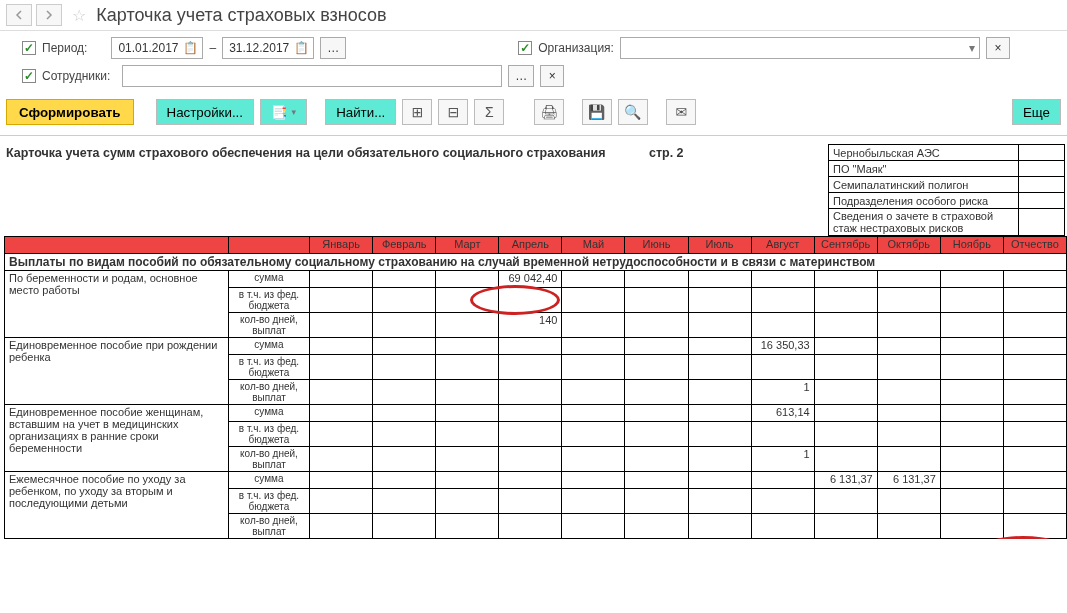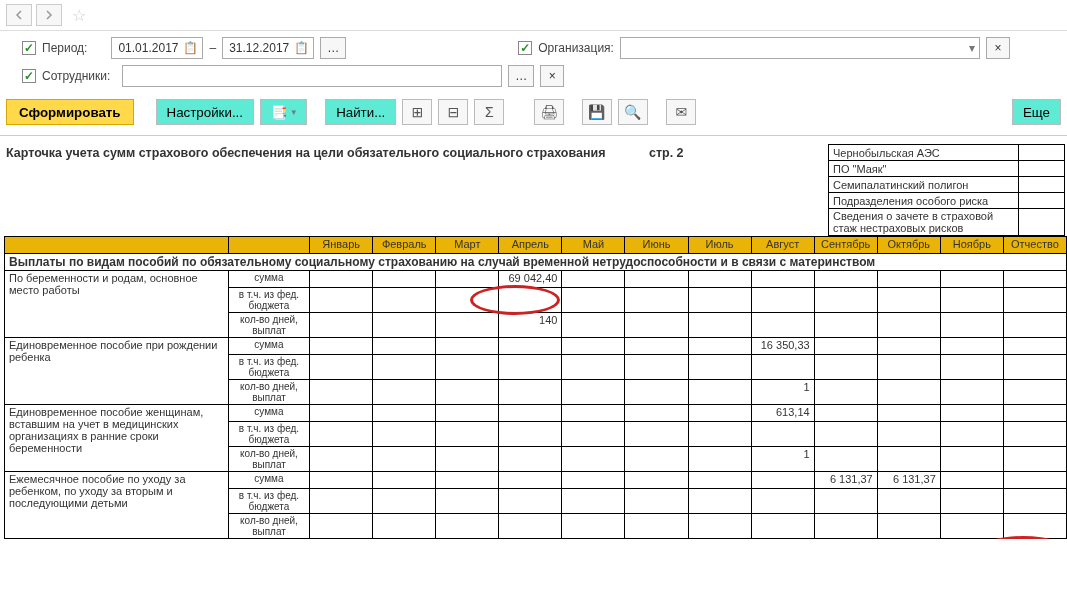--- a/index.html
+++ b/index.html
@@ -169,21 +169,21 @@
   }
   .main-tbl th, .main-tbl td {
     border: 1px solid #000;
     padding: 1px 4px;
     vertical-align: top;
     height: 17px;
   }
   .main-tbl th {
     font-weight: normal;
     text-align: center;
-    background: #eab308;
+    background: #ef4444;
   }
   .col-cat { width: 220px; }
   .col-sub { width: 80px; font-size: 10px; }
   .col-month { width: 62px; text-align: right; }
   .section-row td {
     font-weight: bold;
     font-size: 12px;
     text-align: left;
     border-left: 1px solid #000;
     border-right: 1px solid #000;
@@ -206,20 +206,21 @@
     <svg width="10" height="10" viewBox="0 0 10 10">
         <path d="M7 1 L3 5 L7 9" stroke="#999" stroke-width="1.5" fill="none"></path>
       </svg>
   </div>
   <div class="nav-btn">
     <svg width="10" height="10" viewBox="0 0 10 10">
         <path d="M3 1 L7 5 L3 9" stroke="#999" stroke-width="1.5" fill="none"></path>
       </svg>
   </div>
   <span class="star-icon">☆</span>
+  <span class="page-title">Карточка учета страховых взносов</span>
 </div>
 
 <div class="filter-row">
   <span class="chk checked"></span>
   <span class="lbl">Период:</span>
   <span style="width:12px"></span>
   <span class="date-box">
     <span>01.01.2017</span>
     <span class="cal-icon">📋</span>
   </span>

